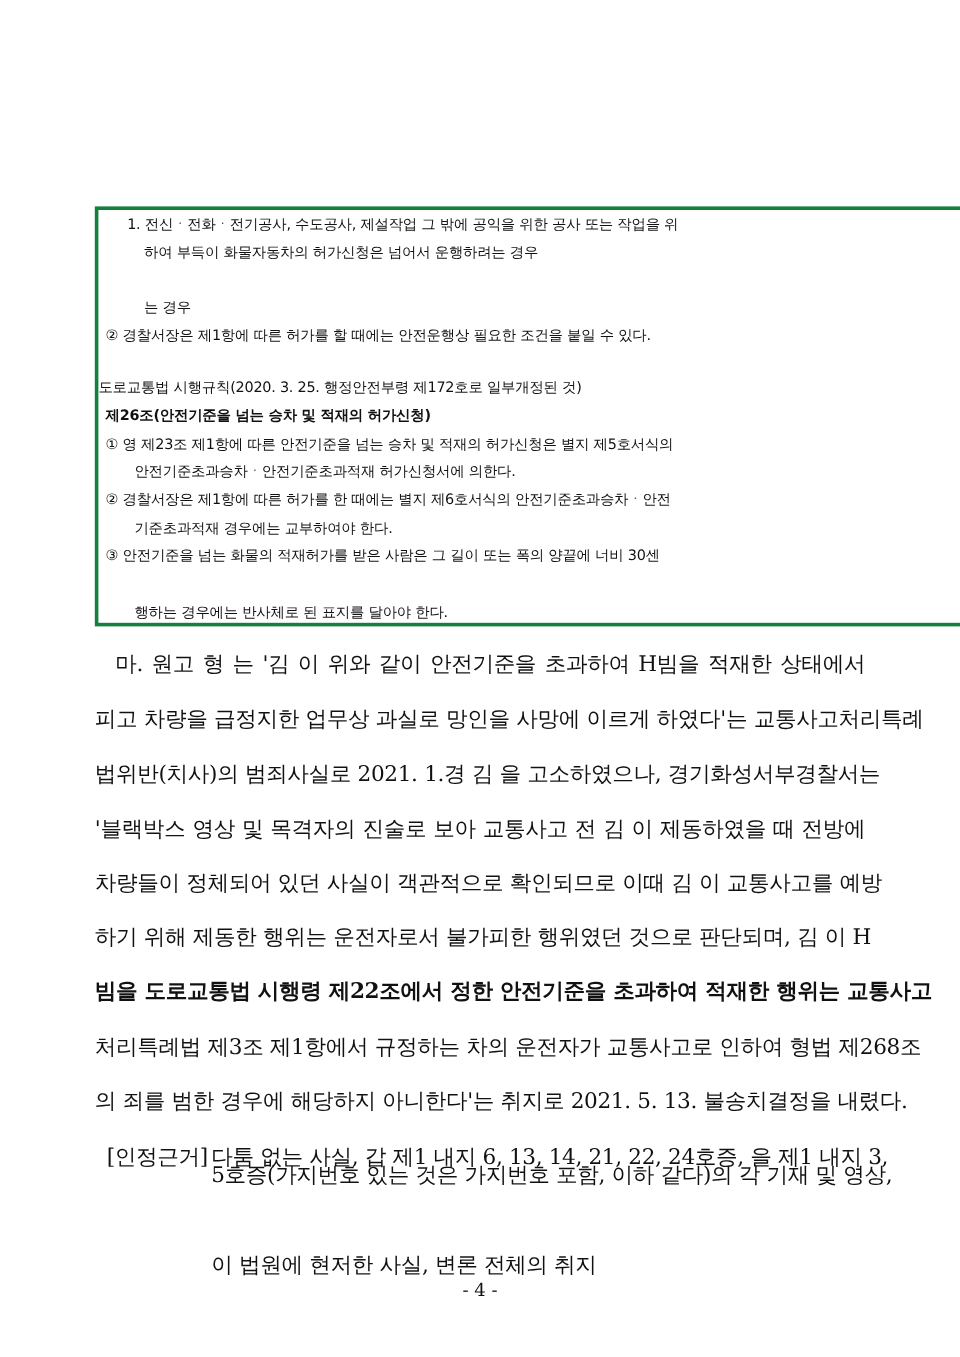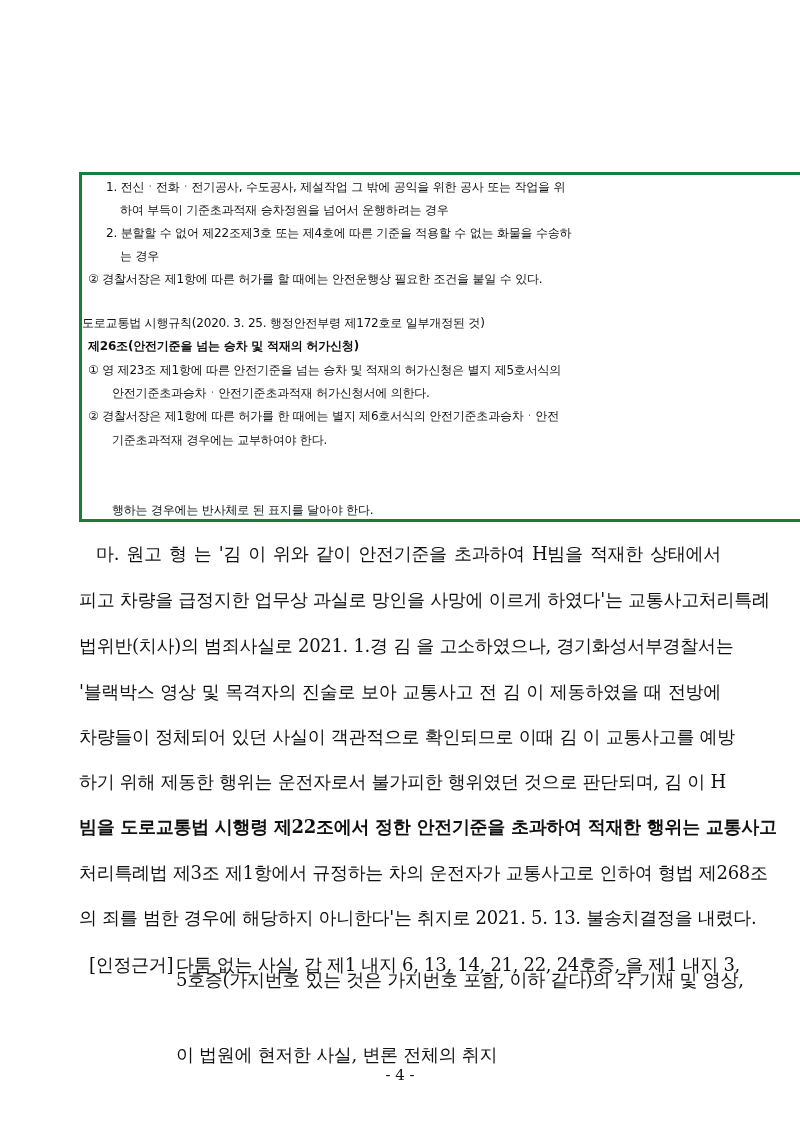--- a/index.html
+++ b/index.html
@@ -23,30 +23,30 @@
   .pagenum {
     position: absolute; top: 1066px; left: 0; width: 800px; text-align: center;
     font-family: "DejaVu Serif", "Liberation Serif", serif; font-size: 15px;
   }
 </style>
 </head>
 <body>
 
 <div class="box">
   <div class="bl" style="left:24px; top:4px;">1. 전신ㆍ전화ㆍ전기공사, 수도공사, 제설작업 그 밖에 공익을 위한 공사 또는 작업을 위</div>
-  <div class="bl" style="left:38px; top:27px;">하여 부득이 기준초과적재 승차정원을 넘어서 운행하려는 경우</div>
-  <div class="bl" style="left:24px; top:50px;">2. 분할할 수 없어 제22조제3호 또는 제4호에 따른 기준을 적용할 수 없는 화물을 수송하</div>
+  <div class="bl" style="left:38px; top:27px;">하여 부득이 화물자동차의 허가신청은 넘어서 운행하려는 경우</div>
   <div class="bl" style="left:38px; top:73px;">는 경우</div>
   <div class="bl" style="left:6px; top:96px;">② 경찰서장은 제1항에 따른 허가를 할 때에는 안전운행상 필요한 조건을 붙일 수 있다.</div>
   <div class="bl center" style="top:140px;">도로교통법 시행규칙(2020. 3. 25. 행정안전부령 제172호로 일부개정된 것)</div>
   <div class="bl bold" style="left:6px; top:163px;">제26조(안전기준을 넘는 승차 및 적재의 허가신청)</div>
   <div class="bl" style="left:6px; top:187px;">① 영 제23조 제1항에 따른 안전기준을 넘는 승차 및 적재의 허가신청은 별지 제5호서식의</div>
   <div class="bl" style="left:30px; top:210px;">안전기준초과승차ㆍ안전기준초과적재 허가신청서에 의한다.</div>
   <div class="bl" style="left:6px; top:233px;">② 경찰서장은 제1항에 따른 허가를 한 때에는 별지 제6호서식의 안전기준초과승차ㆍ안전</div>
   <div class="bl" style="left:30px; top:257px;">기준초과적재 경우에는 교부하여야 한다.</div>
+  <div class="bl" style="left:6px; top:280px;">③ 안전기준을 넘는 화물의 적재허가를 받은 사람은 그 길이 또는 폭의 양끝에 너비 30센</div>
   <div class="bl" style="left:30px; top:327px;">행하는 경우에는 반사체로 된 표지를 달아야 한다.</div>
 </div>
 
 <div>
   <div class="body-line" style="top:545px; left:96px; width:625px;">마. 원고 형     는 '김     이 위와 같이 안전기준을 초과하여 H빔을 적재한 상태에서</div>
   <div class="body-line" style="top:591px;">피고 차량을 급정지한 업무상 과실로 망인을 사망에 이르게 하였다'는 교통사고처리특례</div>
   <div class="body-line" style="top:637px;">법위반(치사)의 범죄사실로 2021. 1.경 김     을 고소하였으나, 경기화성서부경찰서는</div>
   <div class="body-line" style="top:683px;">'블랙박스 영상 및 목격자의 진술로 보아 교통사고 전 김     이 제동하였을 때 전방에</div>
   <div class="body-line" style="top:728px;">차량들이 정체되어 있던 사실이 객관적으로 확인되므로 이때 김     이 교통사고를 예방</div>
   <div class="body-line" style="top:773px;">하기 위해 제동한 행위는 운전자로서 불가피한 행위였던 것으로 판단되며, 김     이 H</div>

